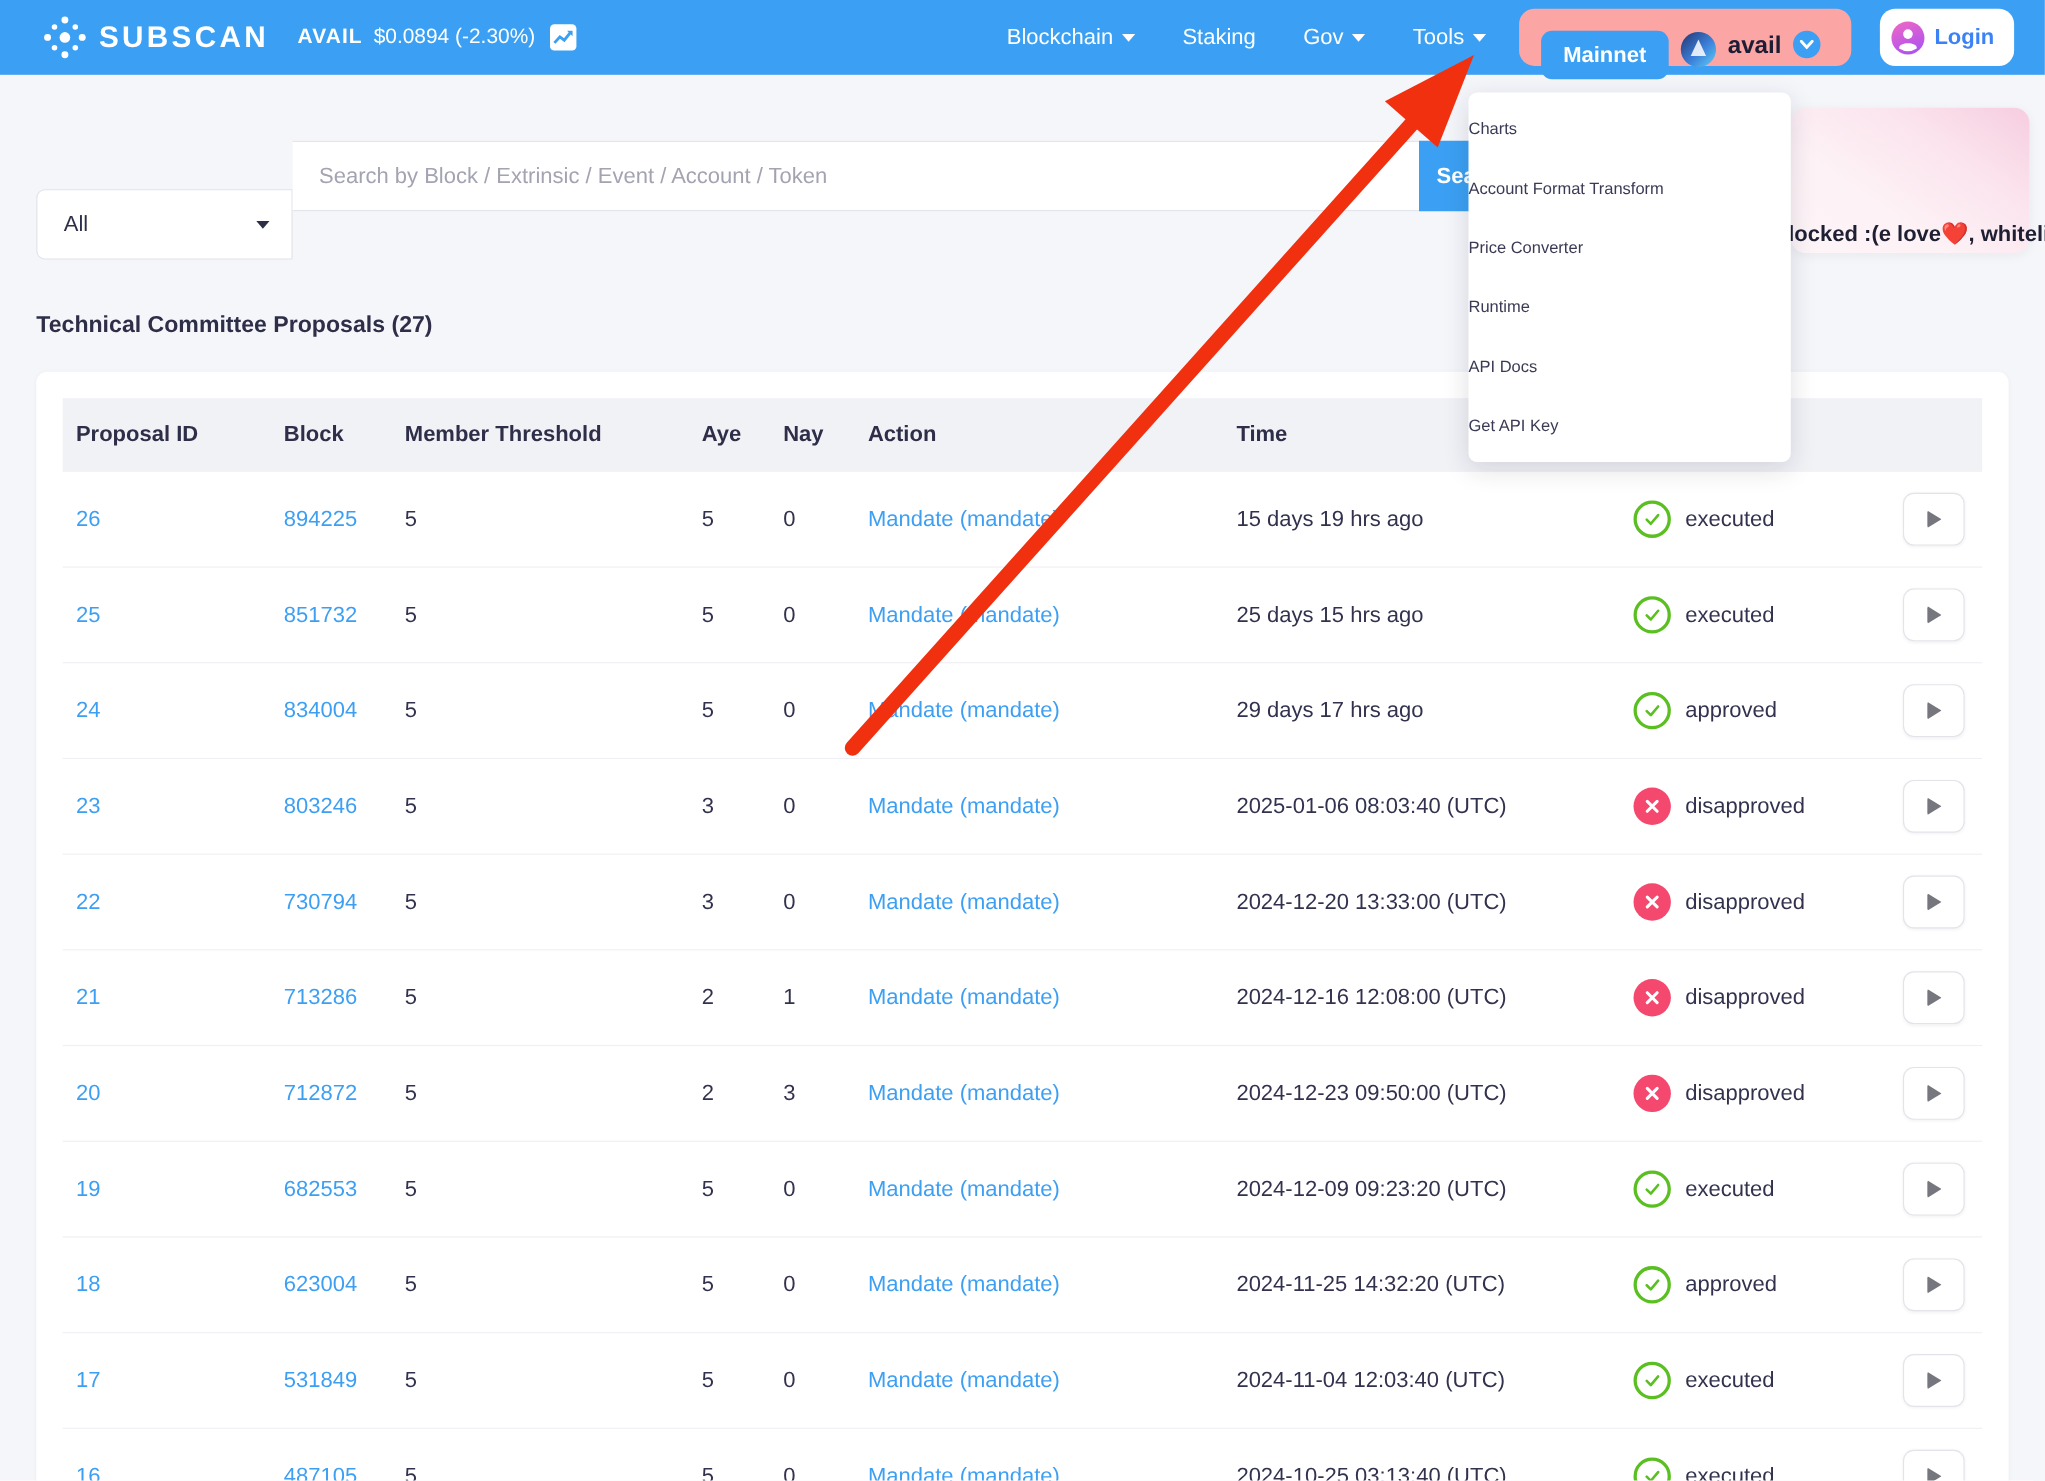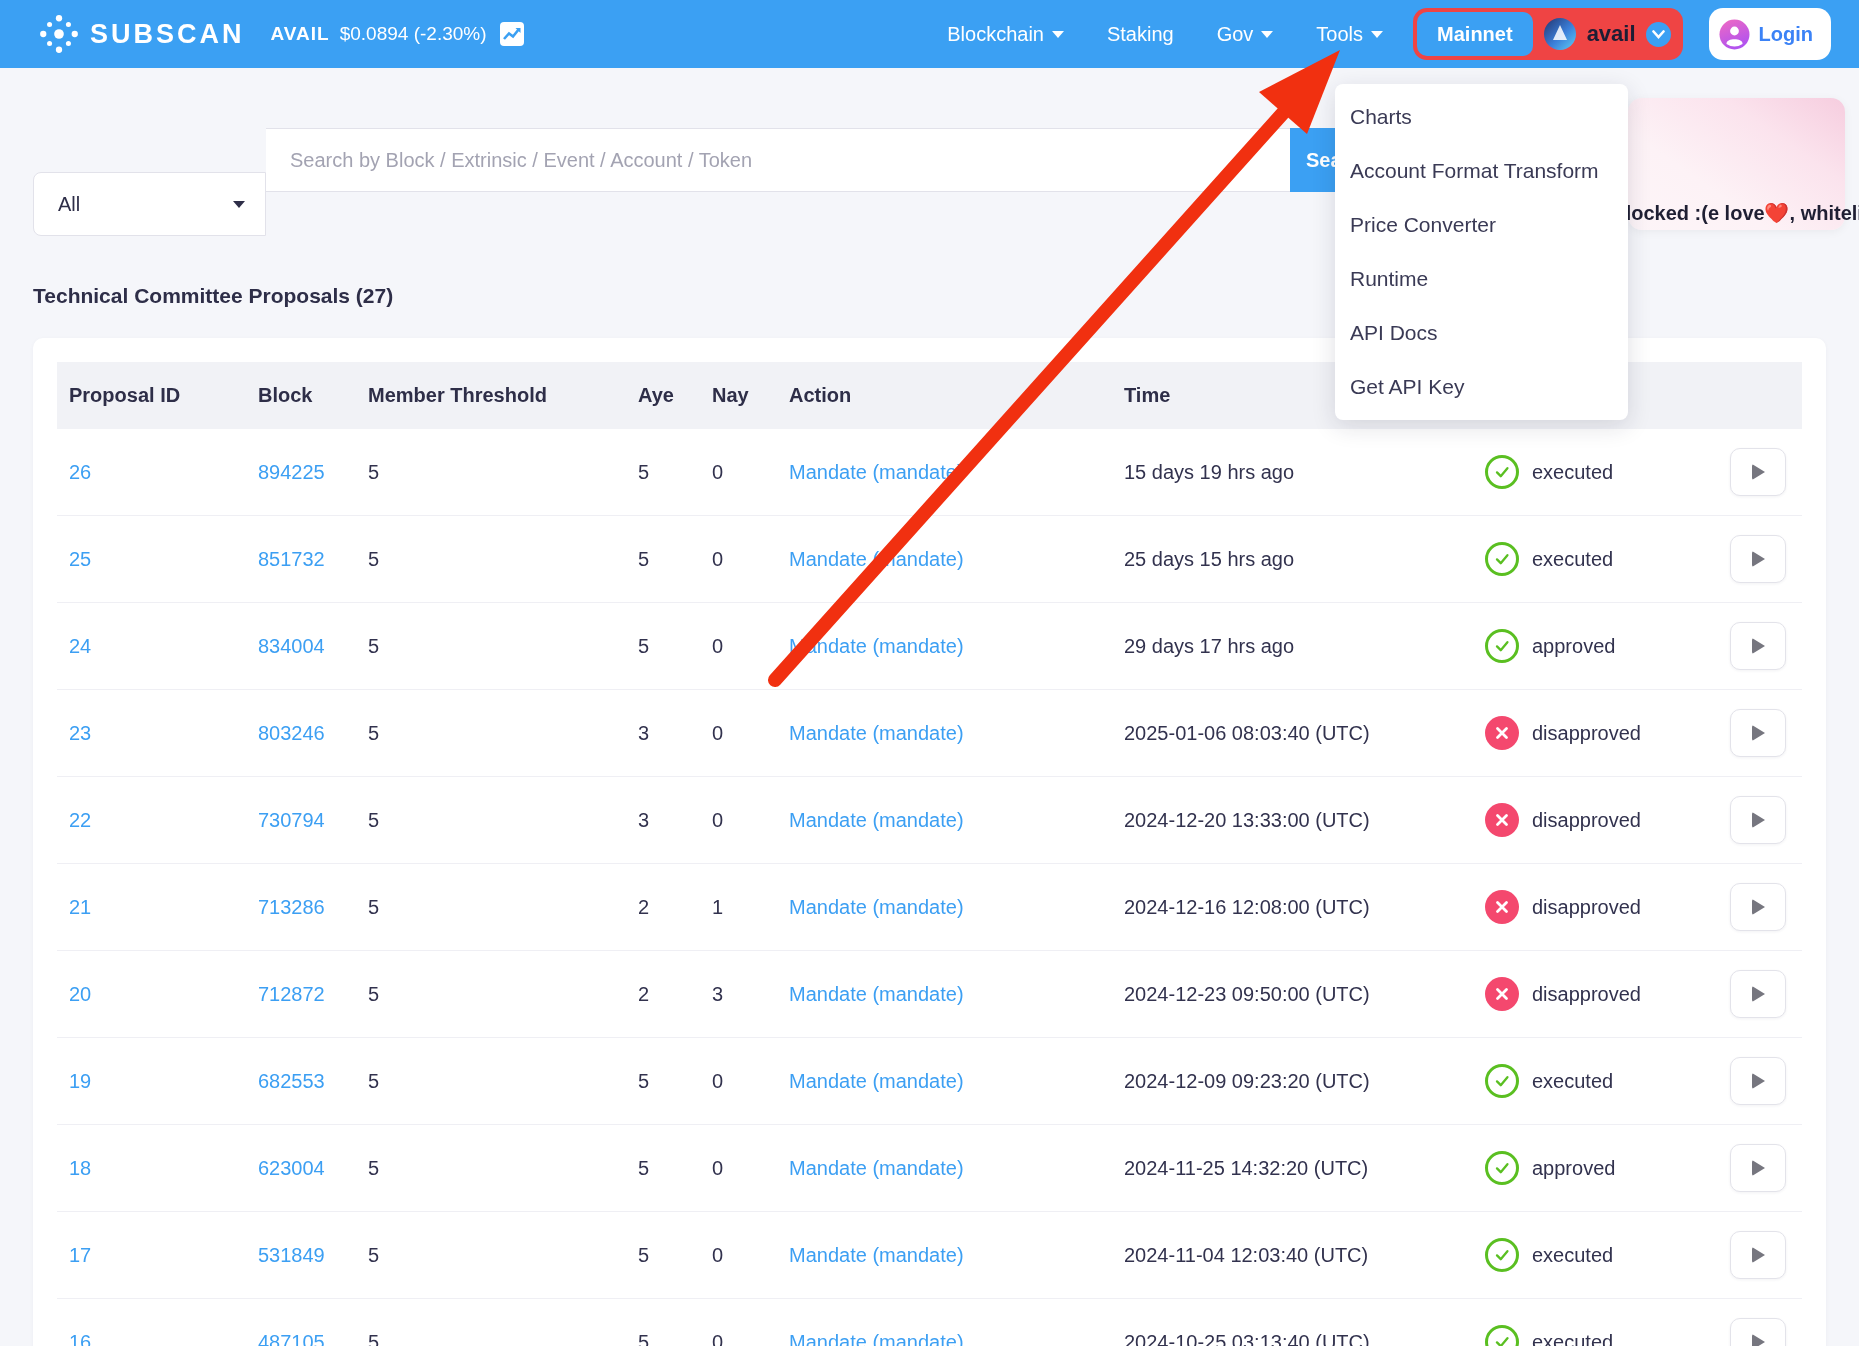--- a/index.html
+++ b/index.html
@@ -18,22 +18,22 @@
   .brand-group { display:flex; align-items:center; gap:10px; }
   .brand-name { color:#fff; font-size:27px; font-weight:700; letter-spacing:3px; }
   .token-group { display:flex; align-items:center; gap:10px; margin-left:26px; }
   .token-name { color:#fff; font-size:19px; font-weight:700; letter-spacing:1px; }
   .token-price { color:#fff; font-size:19px; }
   .chart-ic { width:26px; height:26px; margin-left:2px; }
   .nav { display:flex; align-items:center; gap:43px; margin-left:auto; margin-right:30px; }
   .nav-item { color:#fff; font-size:20px; cursor:pointer; display:flex; align-items:center; }
   .caret-down { display:inline-block; width:0; height:0; margin-left:8px;
     border-left:6px solid transparent; border-right:6px solid transparent; border-top:7px solid #fff; }
-  .net-pill { background:#ef4444; border-radius:14px; height:52px; display:flex; align-items:center;
-    padding:4px; gap:10px; }
+  .net-pill { background:#fca5a5; border-radius:14px; height:52px; display:flex; 
+    padding:20px; gap:10px; }
   .net-btn { background:#3BA0F3; color:#fff; font-size:20px; font-weight:700; border:none;
     border-radius:10px; height:44px; padding:0 20px; cursor:pointer; }
   .net-name { font-size:22px; font-weight:700; color:#1d1d34; }
   .net-chevron { width:25px; height:25px; border-radius:50%; background:#3BA0F3;
     display:flex; align-items:center; justify-content:center; margin-right:8px; cursor:pointer; }
   .login-pill { background:#fff; border-radius:14px; height:52px; display:flex; align-items:center;
     gap:9px; padding:0 18px 0 10px; margin-left:26px; cursor:pointer; }
   .login-label { font-size:20px; font-weight:700; color:#3b82f6; }
   
   .search-row { position:absolute; left:33px; top:128px; width:1357px; height:64px; display:flex; }
@@ -78,22 +78,22 @@
   .status-icon.red .ic-x { display:block; }
   .status-text { font-size:20px; color:#32324e; }
   .expand-btn { width:56px; height:48px; background:#fff; border:1.5px solid #e3e3ea; border-radius:10px;
     display:flex; align-items:center; justify-content:center; cursor:pointer;
     box-shadow:0 1px 3px rgba(40,40,70,0.06); }
   .play { width:0; height:0; border-left:13px solid #76767f; border-top:8px solid transparent;
     border-bottom:8px solid transparent; border-radius:2px; }
   
   .tools-menu { position:absolute; left:1335px; top:84px; width:293px; height:336px; background:#fff;
     border-radius:8px; box-shadow:0 6px 24px rgba(30,30,60,0.14); z-index:40; padding:6px 0; }
-  .tools-item { height:54px; display:flex; align-items:center; padding-left:15px;
-    font-size:21px; color:#3a3a55; cursor:pointer; white-space:nowrap; }
+  .tools-item { height:54px; display:flex; align-items:center; 
+    font-size:15px; color:#3a3a55; cursor:pointer; white-space:nowrap; }
   
   .arrow-layer { position:absolute; left:0; top:0; width:1859px; height:1346px; z-index:50;
     pointer-events:none; }
 </style>
 </head>
 <body>
 
 <div class="topbar">
   <div class="brand-group">
     <svg width="42" height="42" viewBox="0 0 40 40">

